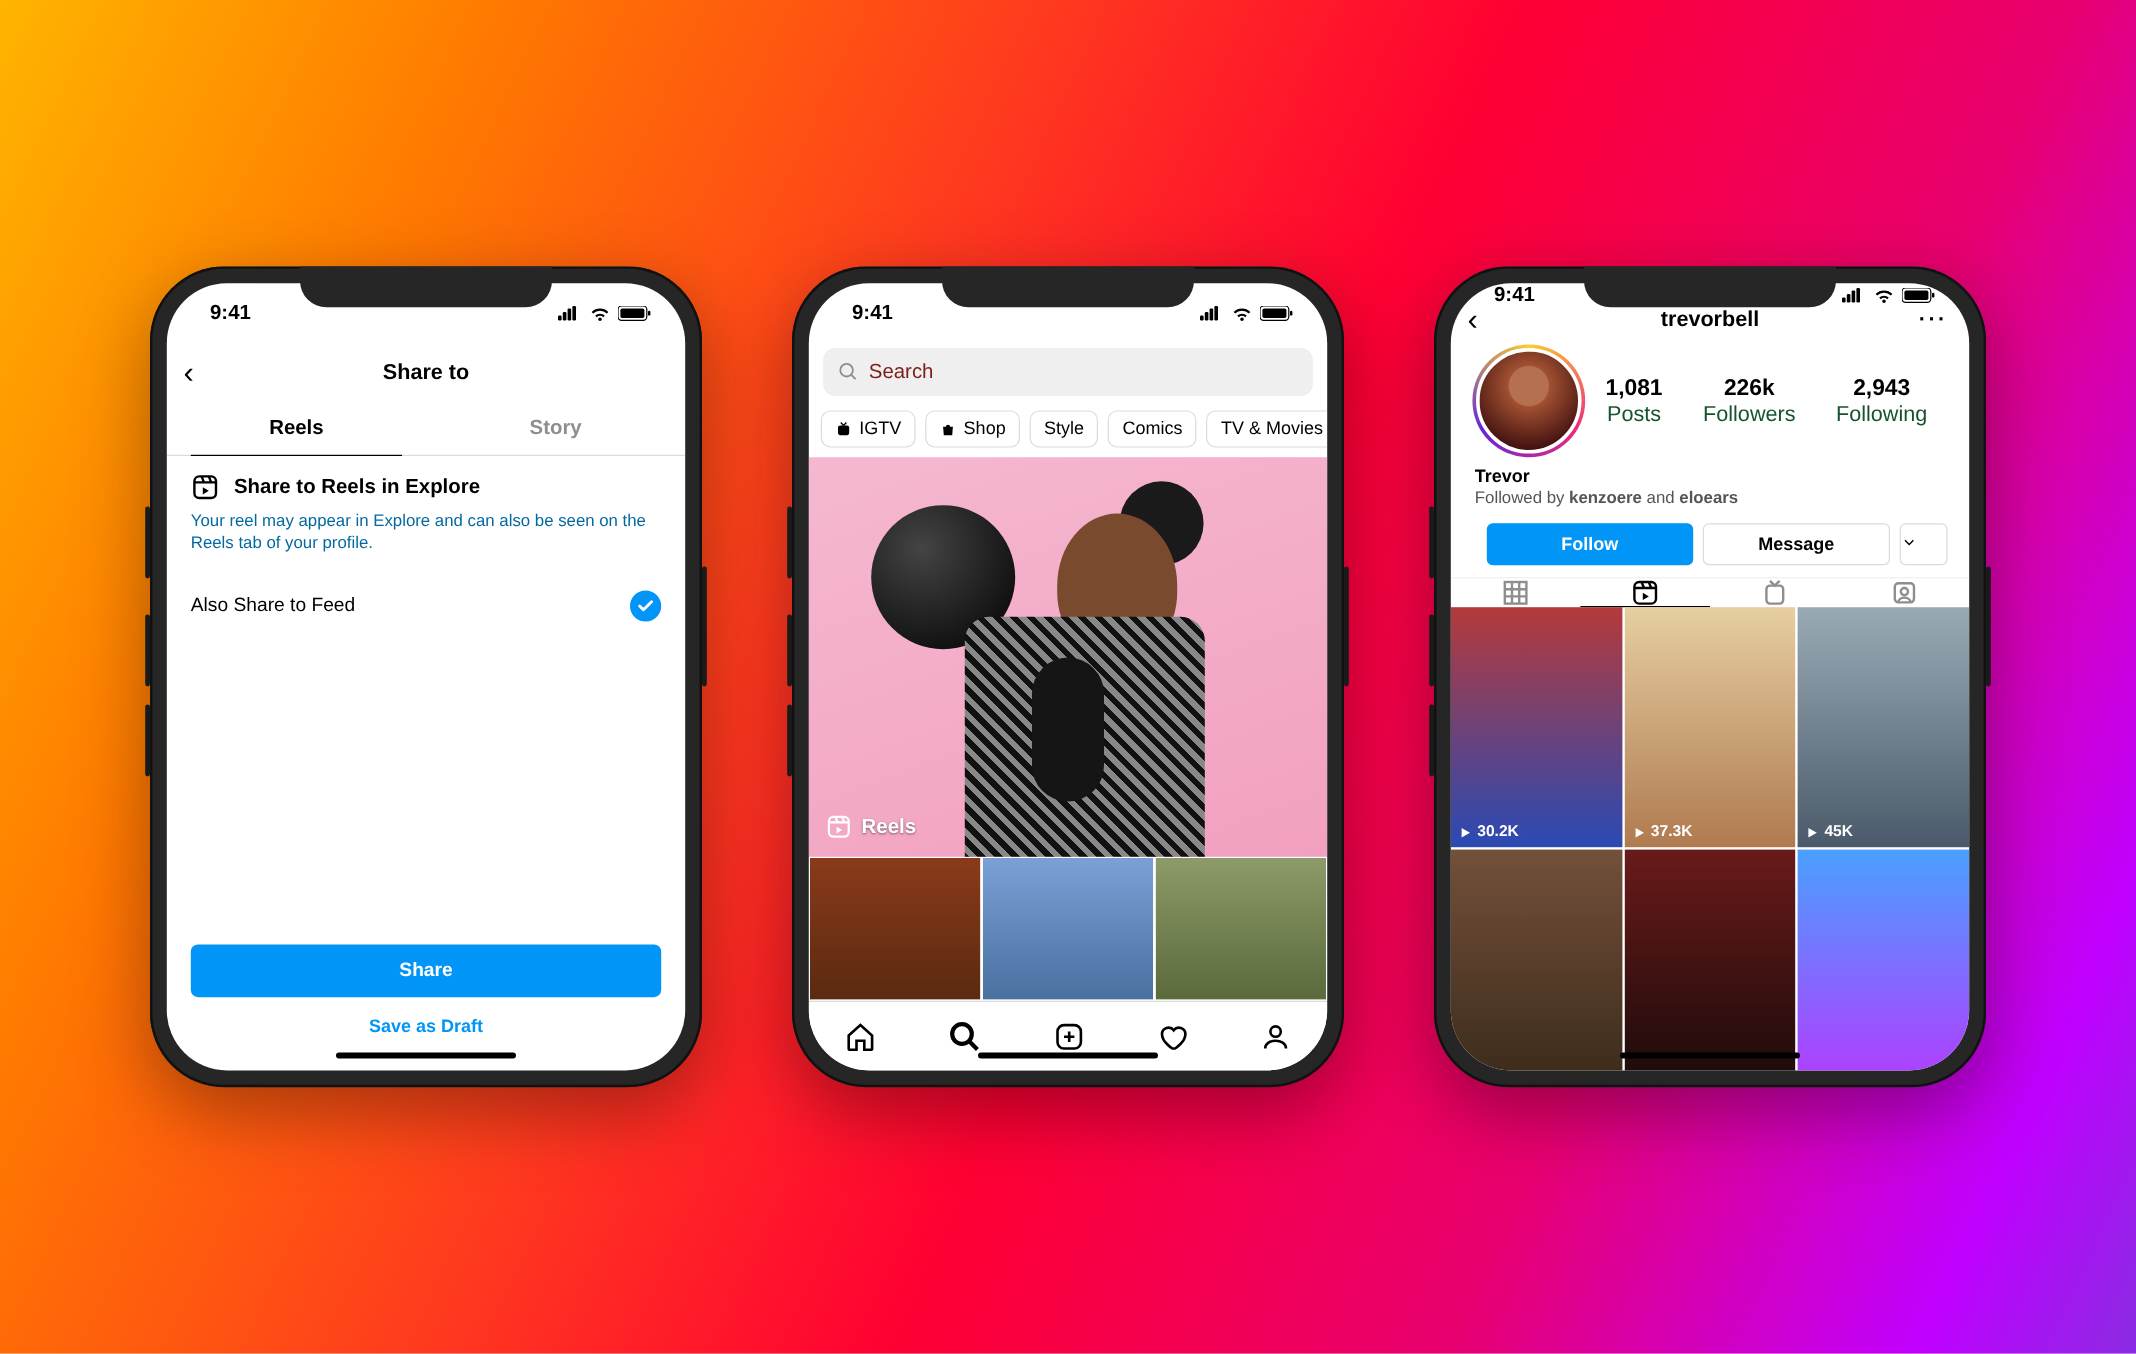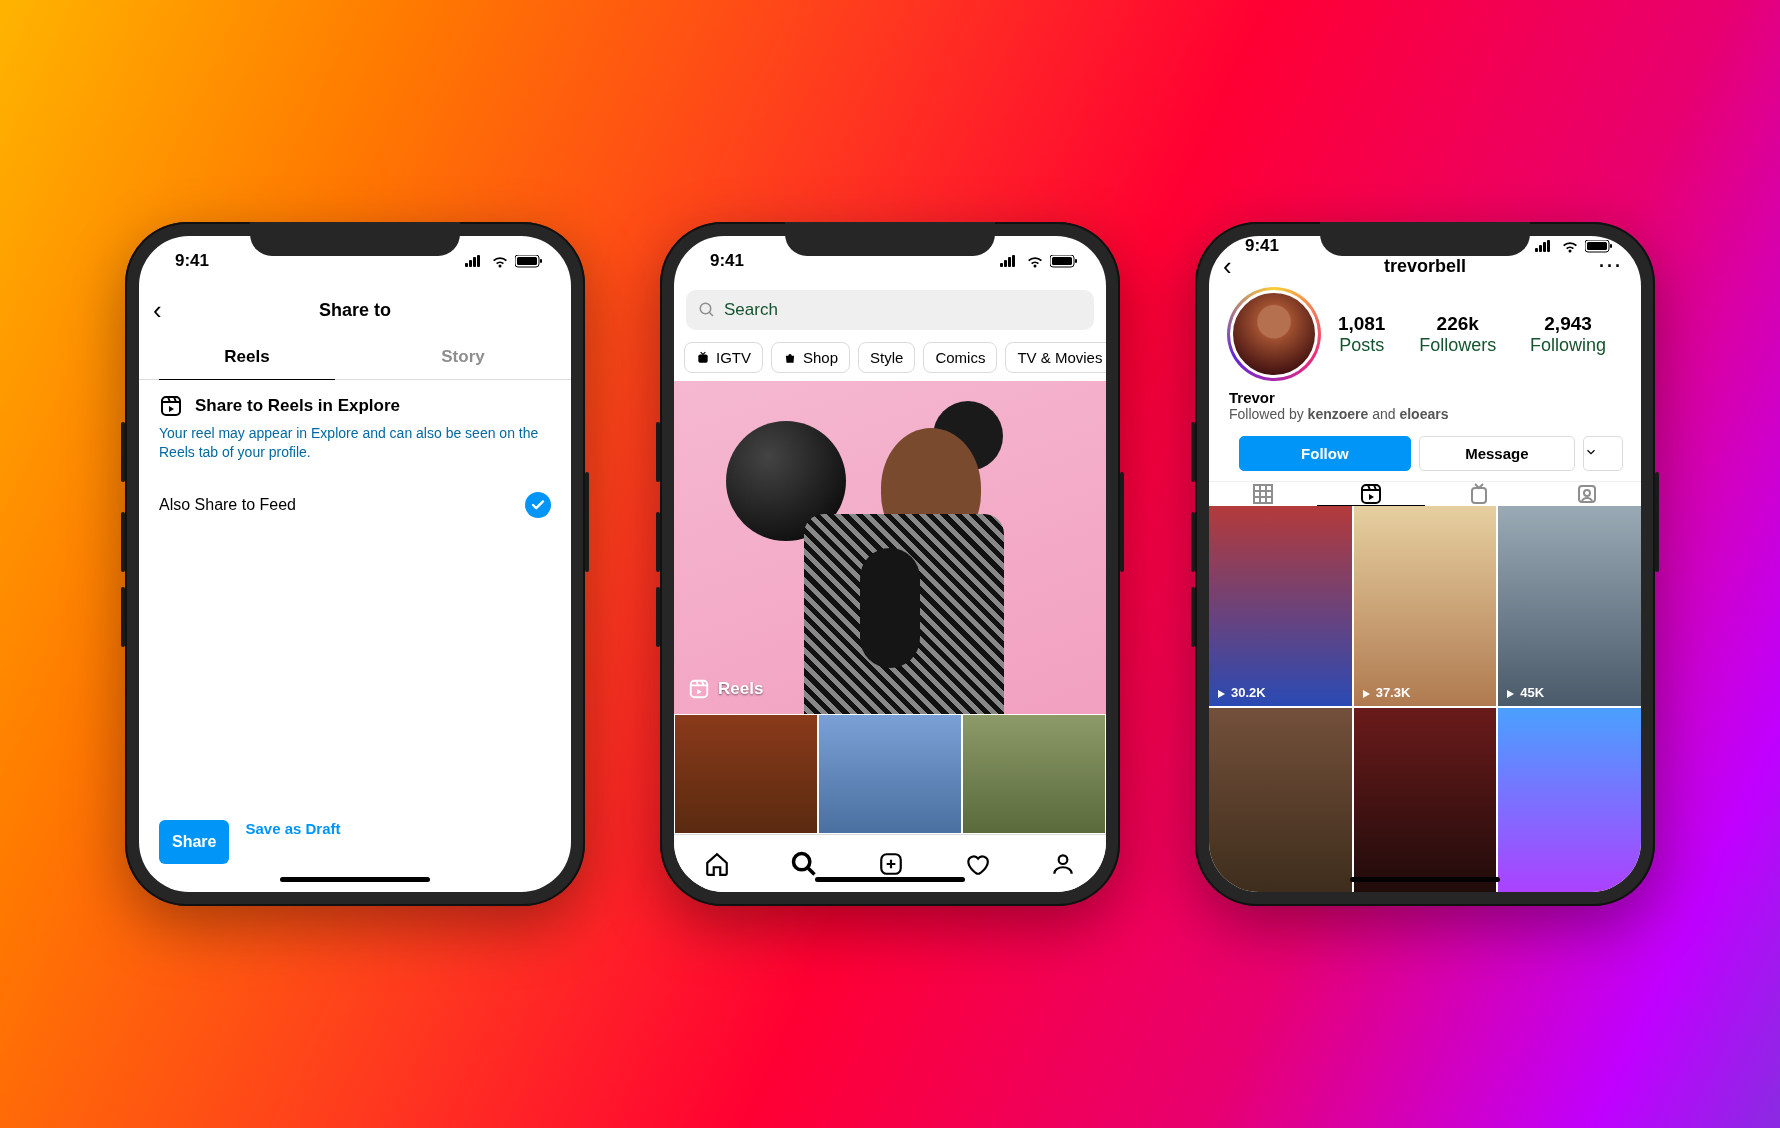--- a/index.html
+++ b/index.html
@@ -97,25 +97,25 @@
   radial-gradient(circle at 70% 38%, #f4d9c6 12%, transparent 13%),
   radial-gradient(circle at 50% 62%, #f4d9c6 14%, transparent 15%);
 }
 .caption { flex:1; color:#8e8e8e; font-size:16px; padding-top:2px; }
 .caption::before{content:"";display:inline-block;width:1px;height:20px;background:#0095f6;vertical-align:middle;margin-right:2px;}
 .section{padding:14px 20px;}
 .row-icon-title{display:flex;gap:12px;align-items:center;font-size:17px;font-weight:600;}
 .desc{color:#0369a1;font-size:14px;line-height:1.35;margin-top:6px;padding-right:10px;}
 .row-toggle{display:flex;justify-content:space-between;align-items:center;padding:16px 20px;font-size:16px;}
 .check{width:26px;height:26px;border-radius:50%;background:#0095f6;display:flex;align-items:center;justify-content:center;}
-.bottom-actions{margin-top:auto;padding:14px 20px 28px;display:flex;flex-direction:row;gap:16px;}
+.bottom-actions{margin-top:auto;padding:14px 20px 28px;display:flex;flex-direction:column;gap:16px;}
 .btn-primary{background:#0095f6;color:#fff;text-align:center;padding:13px;border-radius:6px;font-size:16px;font-weight:600;}
 .btn-link{color:#0095f6;text-align:center;font-size:15px;font-weight:600;}
 
-.search{margin:4px 12px;background:#efefef;border-radius:10px;height:40px;display:flex;align-items:center;gap:8px;padding:0 12px;color:#14532d;font-size:17px;}
+.search{margin:4px 12px;background:#efefef;border-radius:10px;height:40px;display:flex;align-items:center;gap:8px;padding:0 12px;color:#7f1d1d;font-size:17px;}
 .chips{display:flex;gap:8px;padding:8px 10px;overflow:hidden;}
 .chip{border:1px solid #dbdbdb;border-radius:8px;padding:6px 11px;font-size:15px;font-weight:400;display:flex;align-items:center;gap:6px;white-space:nowrap;}
 .explore{flex:1;display:flex;flex-direction:column;}
 .hero{flex:1;position:relative;background:linear-gradient(160deg,#f5b8d0 0%, #f2a0c0 100%);display:flex;align-items:center;justify-content:center;overflow:hidden;}
 .person{width:100%;height:100%;position:relative;}
 .person .ball{position:absolute;left:12%;top:12%;width:120px;height:120px;border-radius:50%;background:radial-gradient(circle at 35% 30%,#444,#000);}
 .person .head{position:absolute;left:48%;top:14%;width:100px;height:120px;border-radius:50% 50% 45% 45%;background:#7a4a2f;}
 .person .hair{position:absolute;left:60%;top:6%;width:70px;height:70px;border-radius:50%;background:#1a1a1a;}
 .person .torso{position:absolute;left:30%;top:40%;width:200px;height:260px;background:repeating-linear-gradient(45deg,#111 0 5px,#888 5px 10px);border-radius:20px 20px 0 0;}
 .person .neck{position:absolute;left:50%;top:50%;width:60px;height:120px;background:#151515;border-radius:30px;transform:translateX(-50%);}

